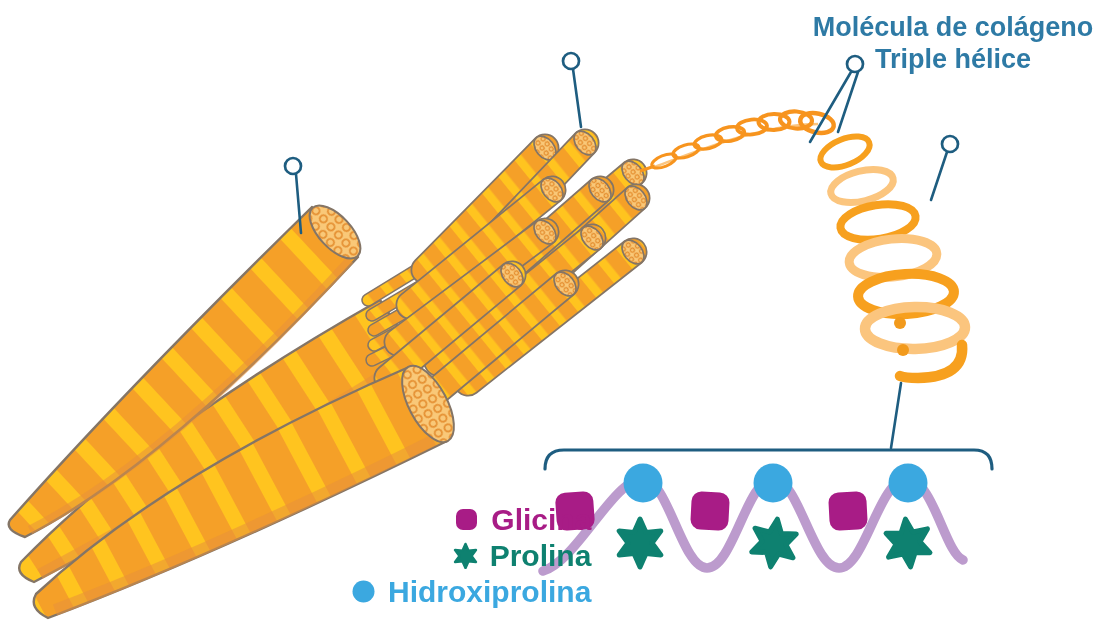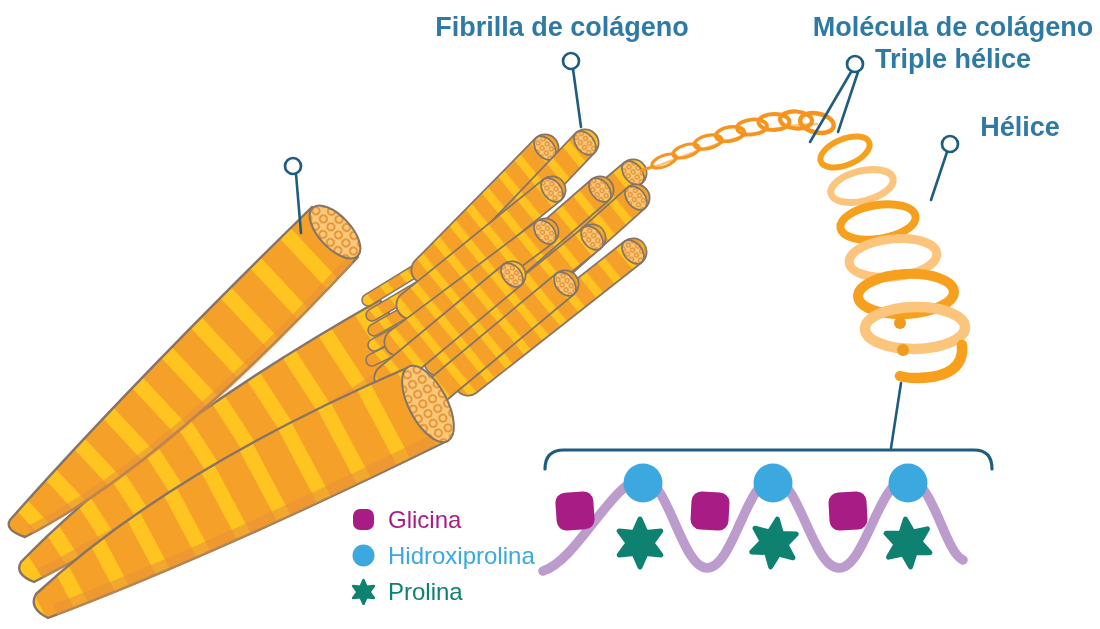--- a/index.html
+++ b/index.html
@@ -9,21 +9,21 @@
     --glycine-magenta:#A81C86; --proline-teal:#0E8170;
     --hydroxyproline-blue:#3BA8E0; --chain-purple:#BC9BCD; --background:#FFFFFF;
   }
   html,body{margin:0;padding:0;background:#fff;}
   .stage{position:relative;width:1100px;height:629px;background:var(--background);
          font-family:"Liberation Sans", sans-serif;overflow:hidden;}
   .stage svg.art{position:absolute;left:0;top:0;}
   .diagram-label{position:absolute;font-weight:bold;font-size:27px;line-height:1.18;
          color:var(--label-text);text-align:center;white-space:nowrap;}
   .legend{position:absolute;left:350px;top:506px;display:flex;flex-direction:column;gap:9px;}
-  .legend-item{display:flex;align-items:center;gap:11px;font-weight:normal;font-size:24px;height:27px;}
+  .legend-item{display:flex;align-items:center;gap:11px;font-weight:bold;font-size:30px;height:27px;justify-content:flex-end;}
   .sw{width:27px;height:27px;display:flex;align-items:center;justify-content:center;flex:0 0 27px;}
   .lg-0{color:var(--glycine-magenta);} .lg-1{color:var(--proline-teal);} .lg-2{color:var(--hydroxyproline-blue);}
   
   .cone{stroke:var(--outline-gray);stroke-width:2.4;stroke-linejoin:round;}
   .lowlight{fill:none;stroke:#E8913A;opacity:.55;}
   .tube-o{stroke:var(--outline-gray);stroke-width:29;fill:none;stroke-linecap:round;}
   .tube-f{stroke:url(#stripeT);stroke-width:25.5;fill:none;stroke-linecap:round;}
   .mini-o{stroke:var(--outline-gray);stroke-width:13.5;fill:none;stroke-linecap:round;}
   .mini-f{stroke:url(#stripeT);stroke-width:10.5;fill:none;stroke-linecap:round;}
   .cap{fill:url(#dots);stroke:var(--outline-gray);stroke-width:2;}
@@ -206,51 +206,49 @@
       <use href="#star6" class="pro" transform="translate(640,543)"></use>
       <use href="#star6" class="pro" transform="translate(774,543) rotate(8)"></use>
       <use href="#star6" class="pro" transform="translate(908,543) rotate(-6)"></use>
       <circle class="hyp" cx="643" cy="483" r="19.5"></circle>
       <circle class="hyp" cx="773" cy="483" r="19.5"></circle>
       <circle class="hyp" cx="908" cy="483" r="19.5"></circle>
     </g>
   </svg>
 
 
-  <div class="diagram-label" style="left:427px;top:12px;width:270px;">Fibrilla de colágeno</div>
 
   <div class="diagram-label" style="left:803px;top:12px;width:300px;">
     <div>Molécula de colágeno</div>
     <div>Triple hélice</div>
   </div>
 
   <div class="diagram-label" style="left:965px;top:112px;width:110px;">
-    <div>Hélice</div>
   </div>
 
   <div class="legend">
     <div class="legend-item lg-0">
       <span class="sw">
         <svg width="27" height="27" viewBox="0 0 27 27">
             <rect x="3" y="3" width="21" height="21" rx="7" style="fill:var(--glycine-magenta)"></rect>
           </svg>
       </span>
       <span>Glicina</span>
     </div>
+    <div class="legend-item lg-1">
+      <span class="sw">
+        <svg width="27" height="27" viewBox="0 0 27 27">
+            <use href="#star6" transform="translate(13.5,14) scale(0.5)" style="fill:var(--proline-teal);stroke:var(--proline-teal);stroke-width:5;stroke-linejoin:round"></use>
+          </svg>
+      </span>
+      <span>Prolina</span>
+    </div>
     <div class="legend-item lg-2">
       <span class="sw">
         <svg width="27" height="27" viewBox="0 0 27 27">
             <circle cx="13.5" cy="13.5" r="11" style="fill:var(--hydroxyproline-blue)"></circle>
           </svg>
       </span>
       <span>Hidroxiprolina</span>
     </div>
-    <div class="legend-item lg-1">
-      <span class="sw">
-        <svg width="27" height="27" viewBox="0 0 27 27">
-            <use href="#star6" transform="translate(13.5,14) scale(0.5)" style="fill:var(--proline-teal);stroke:var(--proline-teal);stroke-width:5;stroke-linejoin:round"></use>
-          </svg>
-      </span>
-      <span>Prolina</span>
-    </div>
   </div>
 
 </div>
 
 </body></html>

